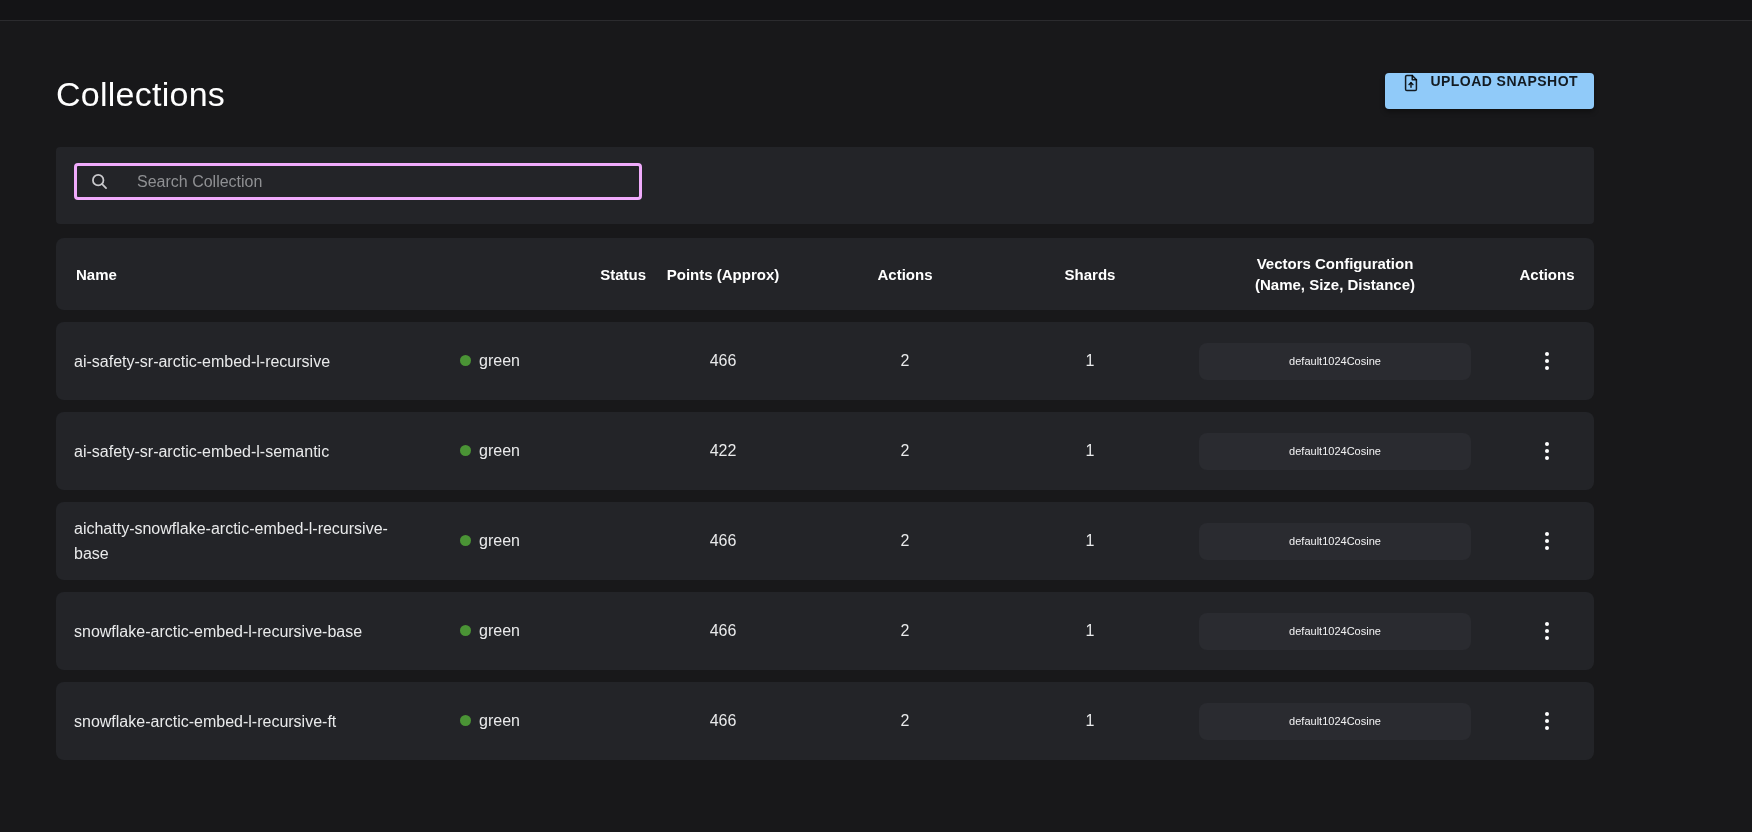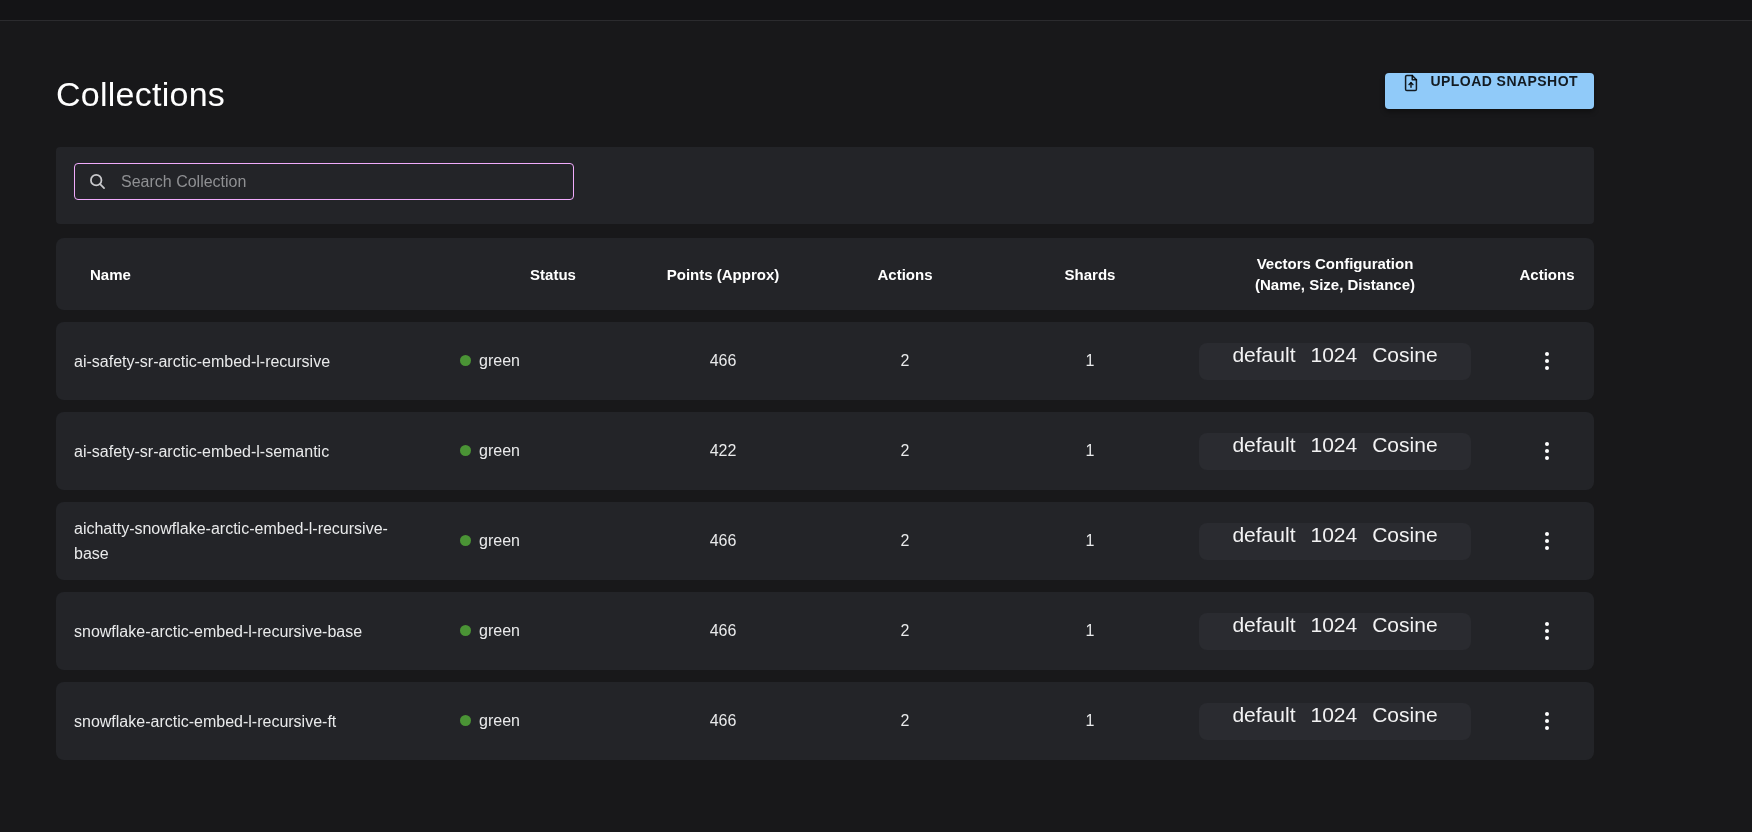--- a/index.html
+++ b/index.html
@@ -53,24 +53,24 @@
   .upload-btn svg { display:block; }
   .search-panel {
     margin-top:33px;
     background:#232428;
     border-radius:4px;
     padding:16px 18px 24px 18px;
   }
   .search-box {
     display:flex;
     align-items:center;
-    gap:13px;
-    width:500px;
+    gap:27px;
+    width:568px;
     height:37px;
-    border:1px solid #f0abfc;
+    border:3px solid #f0abfc;
     border-radius:4px;
     padding:0 12px;
     background:transparent;
   }
   .search-box svg { display:block; flex:none; }
   .search-box input {
     flex:1;
     background:transparent;
     border:none;
     outline:none;
@@ -98,23 +98,23 @@
   thead th {
     background:#232428;
     height:72px;
     font-size:15px;
     font-weight:700;
     color:#ffffff;
     vertical-align:middle;
     text-align:center;
     line-height:21px;
   }
-  thead th:first-child { border-radius:8px 0 0 8px; text-align:left; padding-left:34px; }
+  thead th:first-child { border-radius:8px 0 0 8px; text-align:left; padding-left:20px; }
   thead th:last-child  { border-radius:0 8px 8px 0; }
-  thead th.h-status    { text-align:center; padding-left:14px; }
+  thead th.h-status    { text-align:right; padding-left:14px; }
 
   tbody td {
     background:#232428;
     height:78px;
     vertical-align:middle;
     font-size:16px;
     color:#e9eaeb;
     text-align:center;
     margin-top:28px;
   }
@@ -131,28 +131,27 @@
   td.cell-status { text-align:left; padding-left:14px;text-decoration:underline; }
   .status-wrap { display:inline-flex; align-items:center; gap:8px; }
   .status-dot {
     width:11px; height:11px;
     border-radius:50%;
     background:#4a9335;
     display:inline-block;
   }
   .chip {
     display:inline-flex;
-    align-items:flex-start;
+    align-items:center;
     justify-content:center;
-    gap:15px;
     width:272px;
     height:37px;
     background:#2a2b30;
     border-radius:8px;
-    font-size:21px;
+    font-size:11px;
     color:#f2f2f3;
   }
   .kebab-btn {
     width:40px; height:40px;
     border:none;
     background:transparent;
     border-radius:50%;
     cursor:pointer;
     display:inline-flex;
     flex-direction:column;

